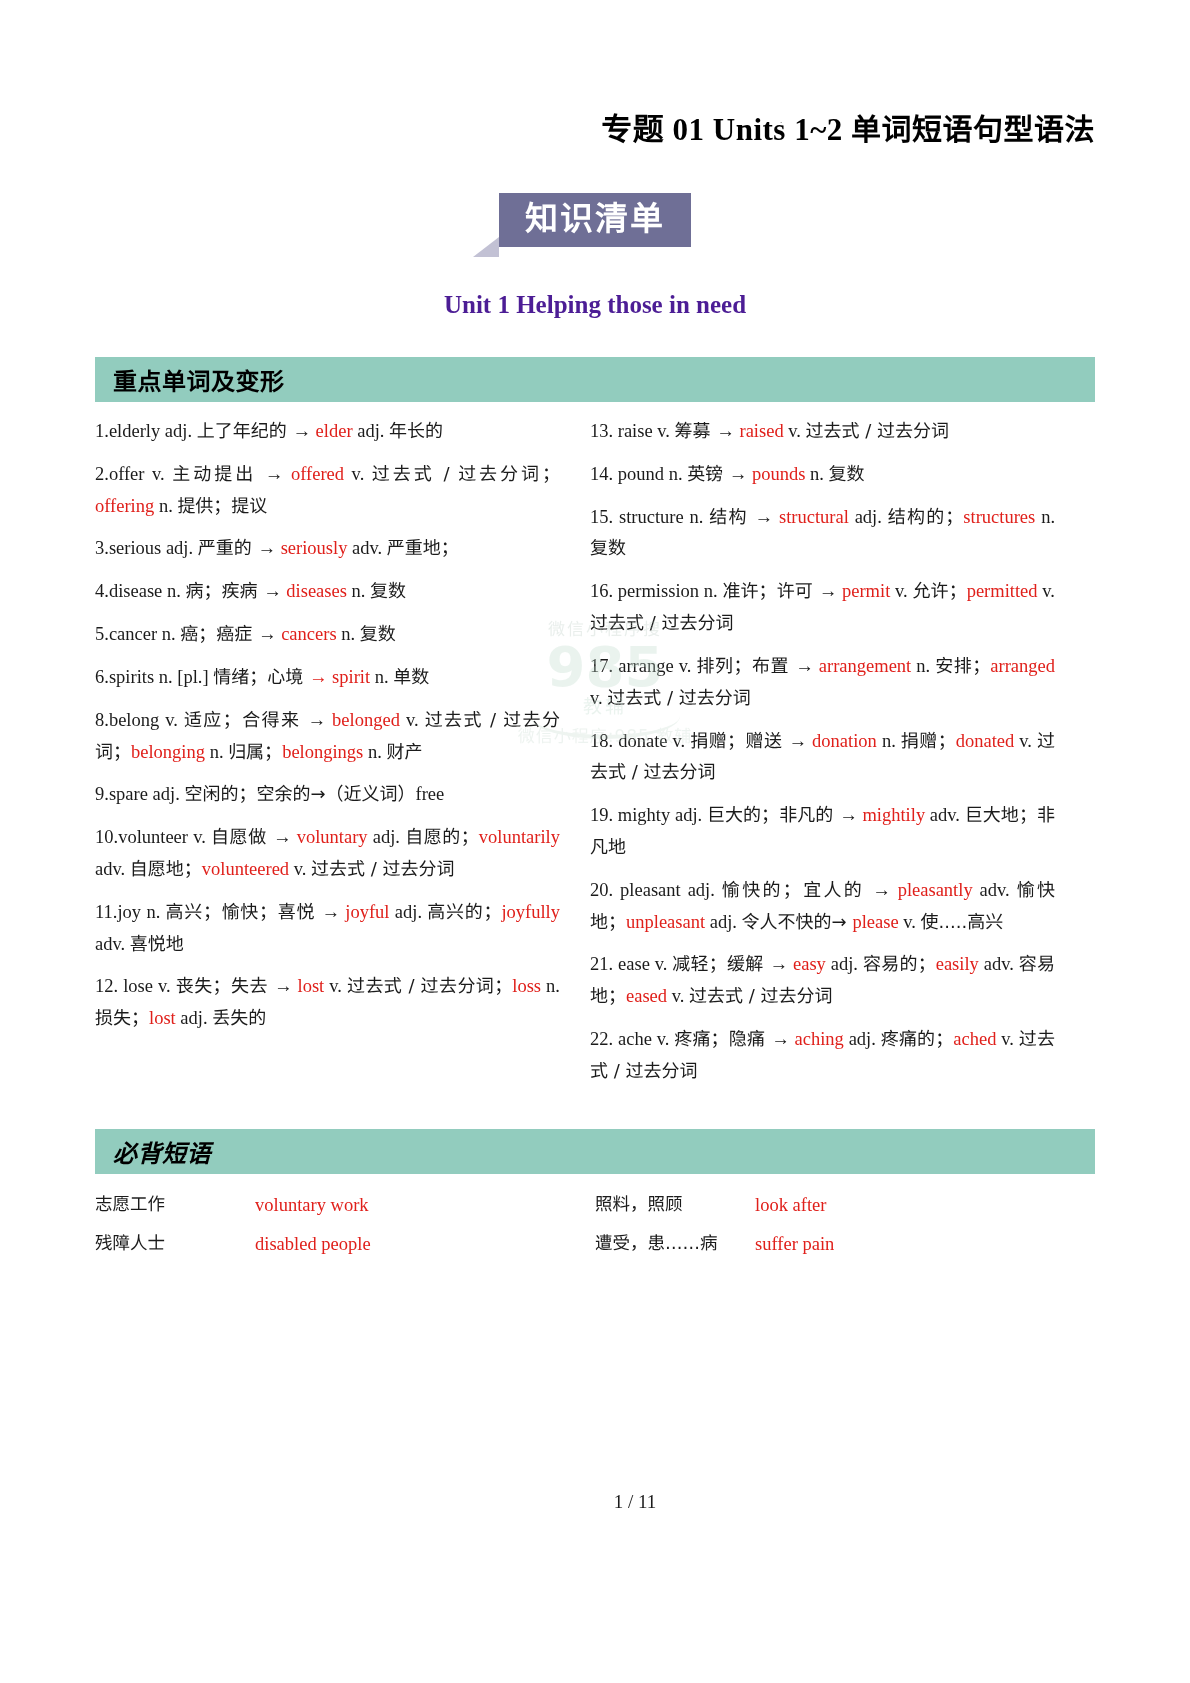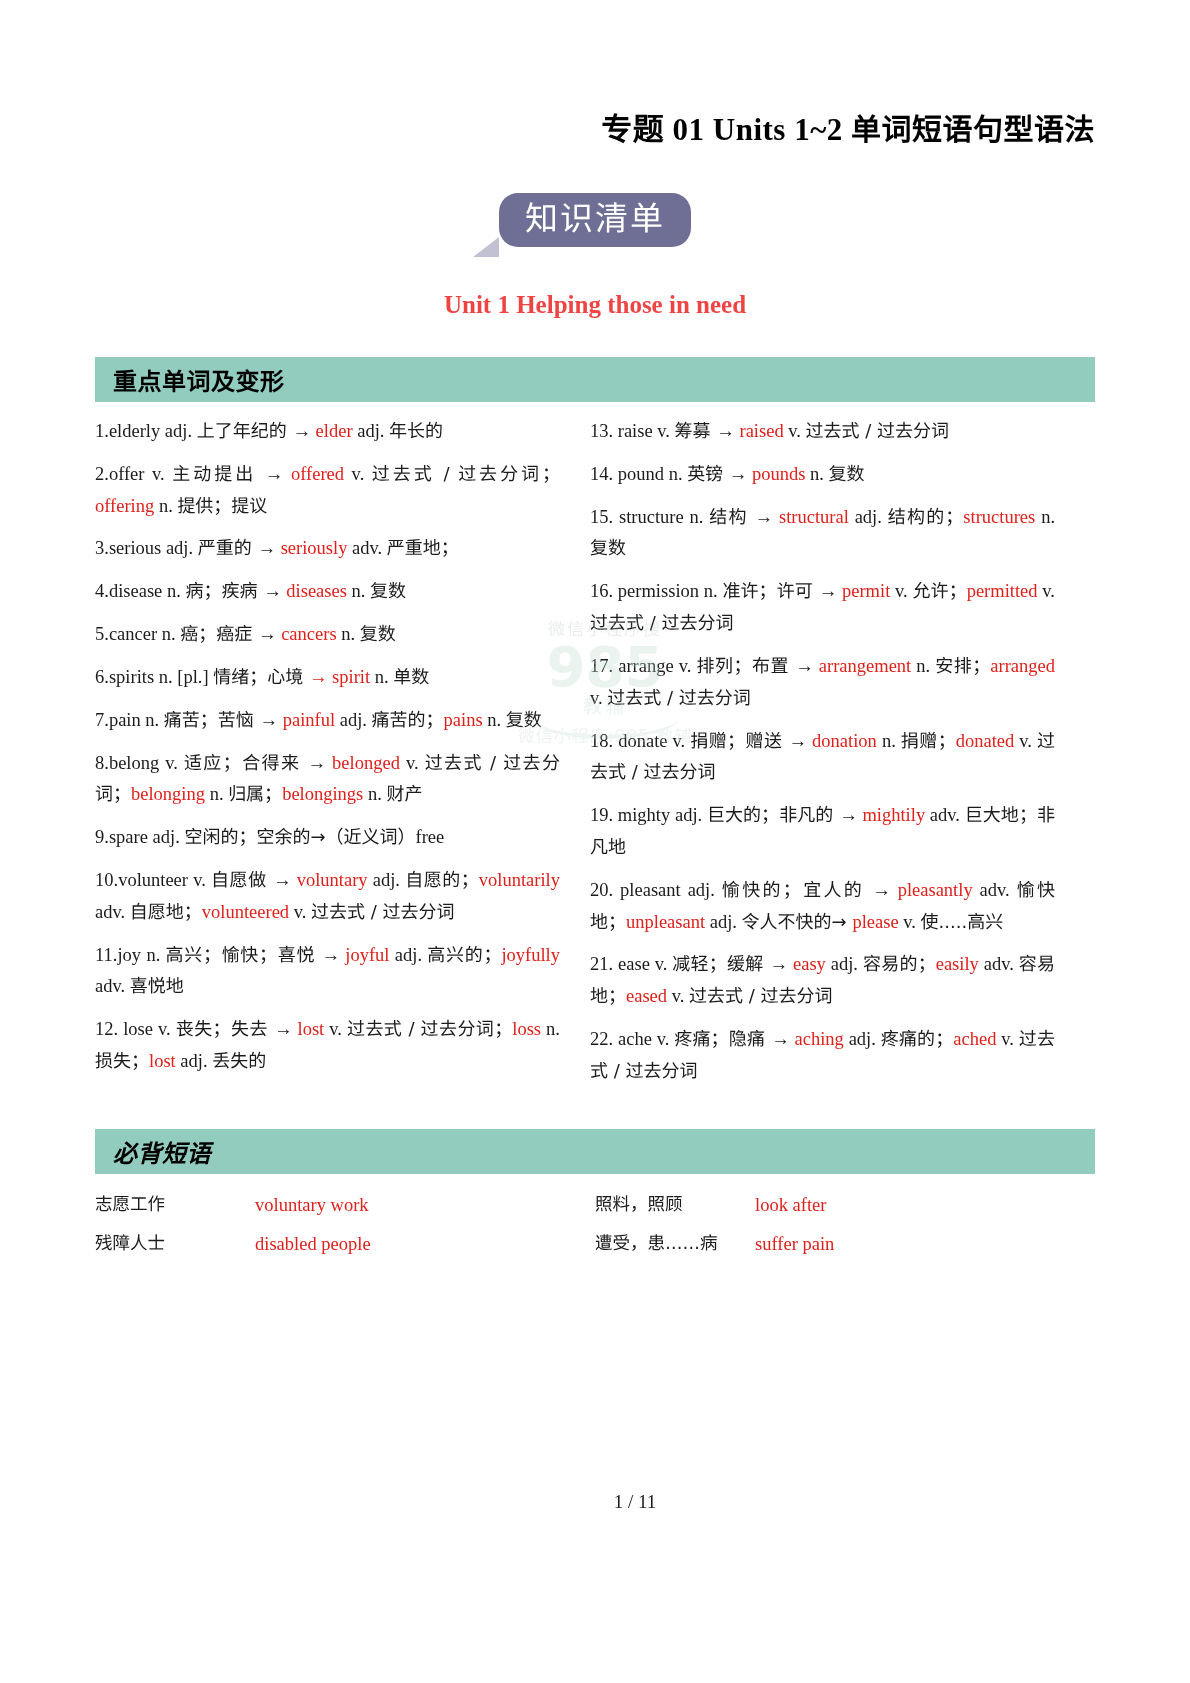--- a/index.html
+++ b/index.html
@@ -50,46 +50,45 @@
     height: 62px;
   }
   .banner {
     position: relative;
     display: inline-flex;
     align-items: center;
     justify-content: center;
     background: #6f6f96;
     color: #ffffff;
     font-family: "DejaVu Sans", "Liberation Sans", sans-serif;
-    font-weight: normal;
+    font-weight: bold;
     font-size: 33px;
     letter-spacing: 2px;
     padding: 7px 26px 9px 26px;
     line-height: 1.15;
-    border-radius: 19px;
   }
   .banner-tail {
     position: absolute;
     left: -26px;
     bottom: -10px;
     width: 0;
     height: 0;
     border-left: 26px solid transparent;
     border-bottom: 20px solid #c2c1d4;
   }
 
   
   .unit-heading {
     text-align: center;
     font-family: "Liberation Serif", "DejaVu Serif", serif;
     font-weight: bold;
     font-size: 25px;
     margin: 0;
     padding-top: 36px;
-    color: #ef4444;
+    color: #4c1d95;
   }
 
   
   .section-bar {
     background: #92ccbe;
     height: 45px;
     display: flex;
     align-items: center;
     margin-top: 38px;
     padding-left: 18px;
@@ -250,21 +249,20 @@
   </div>
 
   <div class="word-columns">
     <div class="word-col" id="col-left">
         <div class="entry"><span class="blk">1.</span><span class="blk">elderly adj. </span><span class="blk cn">上了年纪的 </span><span class="blk">→ </span><span class="red">elder</span><span class="blk"> adj. </span><span class="blk cn">年长的</span></div>
         <div class="entry"><span class="blk">2.</span><span class="blk">offer v. </span><span class="blk cn">主动提出 </span><span class="blk">→ </span><span class="red">offered</span><span class="blk"> v. </span><span class="blk cn">过去式 / 过去分词；</span><span class="red">offering</span><span class="blk"> n. </span><span class="blk cn">提供；提议</span></div>
         <div class="entry"><span class="blk">3.</span><span class="blk">serious adj. </span><span class="blk cn">严重的 </span><span class="blk">→ </span><span class="red">seriously</span><span class="blk"> adv. </span><span class="blk cn">严重地；</span></div>
         <div class="entry"><span class="blk">4.</span><span class="blk">disease n. </span><span class="blk cn">病；疾病 </span><span class="blk">→ </span><span class="red">diseases</span><span class="blk"> n. </span><span class="blk cn">复数</span></div>
         <div class="entry"><span class="blk">5.</span><span class="blk">cancer n. </span><span class="blk cn">癌；癌症 </span><span class="blk">→ </span><span class="red">cancers</span><span class="blk"> n. </span><span class="blk cn">复数</span></div>
         <div class="entry"><span class="blk">6.</span><span class="blk">spirits n. [pl.] </span><span class="blk cn">情绪；心境 </span><span class="red">→ </span><span class="red">spirit</span><span class="blk"> n. </span><span class="blk cn">单数</span></div>
-        <div class="entry"><span class="blk">7.</span><span class="blk">pain n. </span><span class="blk cn">痛苦；苦恼 </span><span class="blk">→ </span><span class="red">painful</span><span class="blk"> adj. </span><span class="blk cn">痛苦的；</span><span class="red">pains</span><span class="blk"> n. </span><span class="blk cn">复数</span></div>
         <div class="entry"><span class="blk">8.</span><span class="blk">belong v. </span><span class="blk cn">适应；合得来 </span><span class="blk">→ </span><span class="red">belonged</span><span class="blk"> v. </span><span class="blk cn">过去式 / 过去分词；</span><span class="red">belonging</span><span class="blk"> n. </span><span class="blk cn">归属；</span><span class="red">belongings</span><span class="blk"> n. </span><span class="blk cn">财产</span></div>
         <div class="entry"><span class="blk">9.</span><span class="blk">spare adj. </span><span class="blk cn">空闲的；空余的→（近义词）</span><span class="blk">free</span></div>
         <div class="entry"><span class="blk">10.</span><span class="blk">volunteer v. </span><span class="blk cn">自愿做 </span><span class="blk">→ </span><span class="red">voluntary</span><span class="blk"> adj. </span><span class="blk cn">自愿的；</span><span class="red">voluntarily</span><span class="blk"> adv. </span><span class="blk cn">自愿地；</span><span class="red">volunteered</span><span class="blk"> v. </span><span class="blk cn">过去式 / 过去分词</span></div>
         <div class="entry"><span class="blk">11.</span><span class="blk">joy n. </span><span class="blk cn">高兴；愉快；喜悦 </span><span class="blk">→ </span><span class="red">joyful</span><span class="blk"> adj. </span><span class="blk cn">高兴的；</span><span class="red">joyfully</span><span class="blk"> adv. </span><span class="blk cn">喜悦地</span></div>
         <div class="entry"><span class="blk">12.</span><span class="blk"> lose v. </span><span class="blk cn">丧失；失去 </span><span class="blk">→ </span><span class="red">lost</span><span class="blk"> v. </span><span class="blk cn">过去式 / 过去分词；</span><span class="red">loss</span><span class="blk"> n. </span><span class="blk cn">损失；</span><span class="red">lost</span><span class="blk"> adj. </span><span class="blk cn">丢失的</span></div>
       </div>
     <div class="word-col" id="col-right">
         <div class="entry"><span class="blk">13.</span><span class="blk"> raise v. </span><span class="blk cn">筹募 </span><span class="blk">→ </span><span class="red">raised</span><span class="blk"> v. </span><span class="blk cn">过去式 / 过去分词</span></div>
         <div class="entry"><span class="blk">14.</span><span class="blk"> pound n. </span><span class="blk cn">英镑 </span><span class="blk">→ </span><span class="red">pounds</span><span class="blk"> n. </span><span class="blk cn">复数</span></div>
         <div class="entry"><span class="blk">15.</span><span class="blk"> structure n. </span><span class="blk cn">结构 </span><span class="blk">→ </span><span class="red">structural</span><span class="blk"> adj. </span><span class="blk cn">结构的；</span><span class="red">structures</span><span class="blk"> n. </span><span class="blk cn">复数</span></div>

